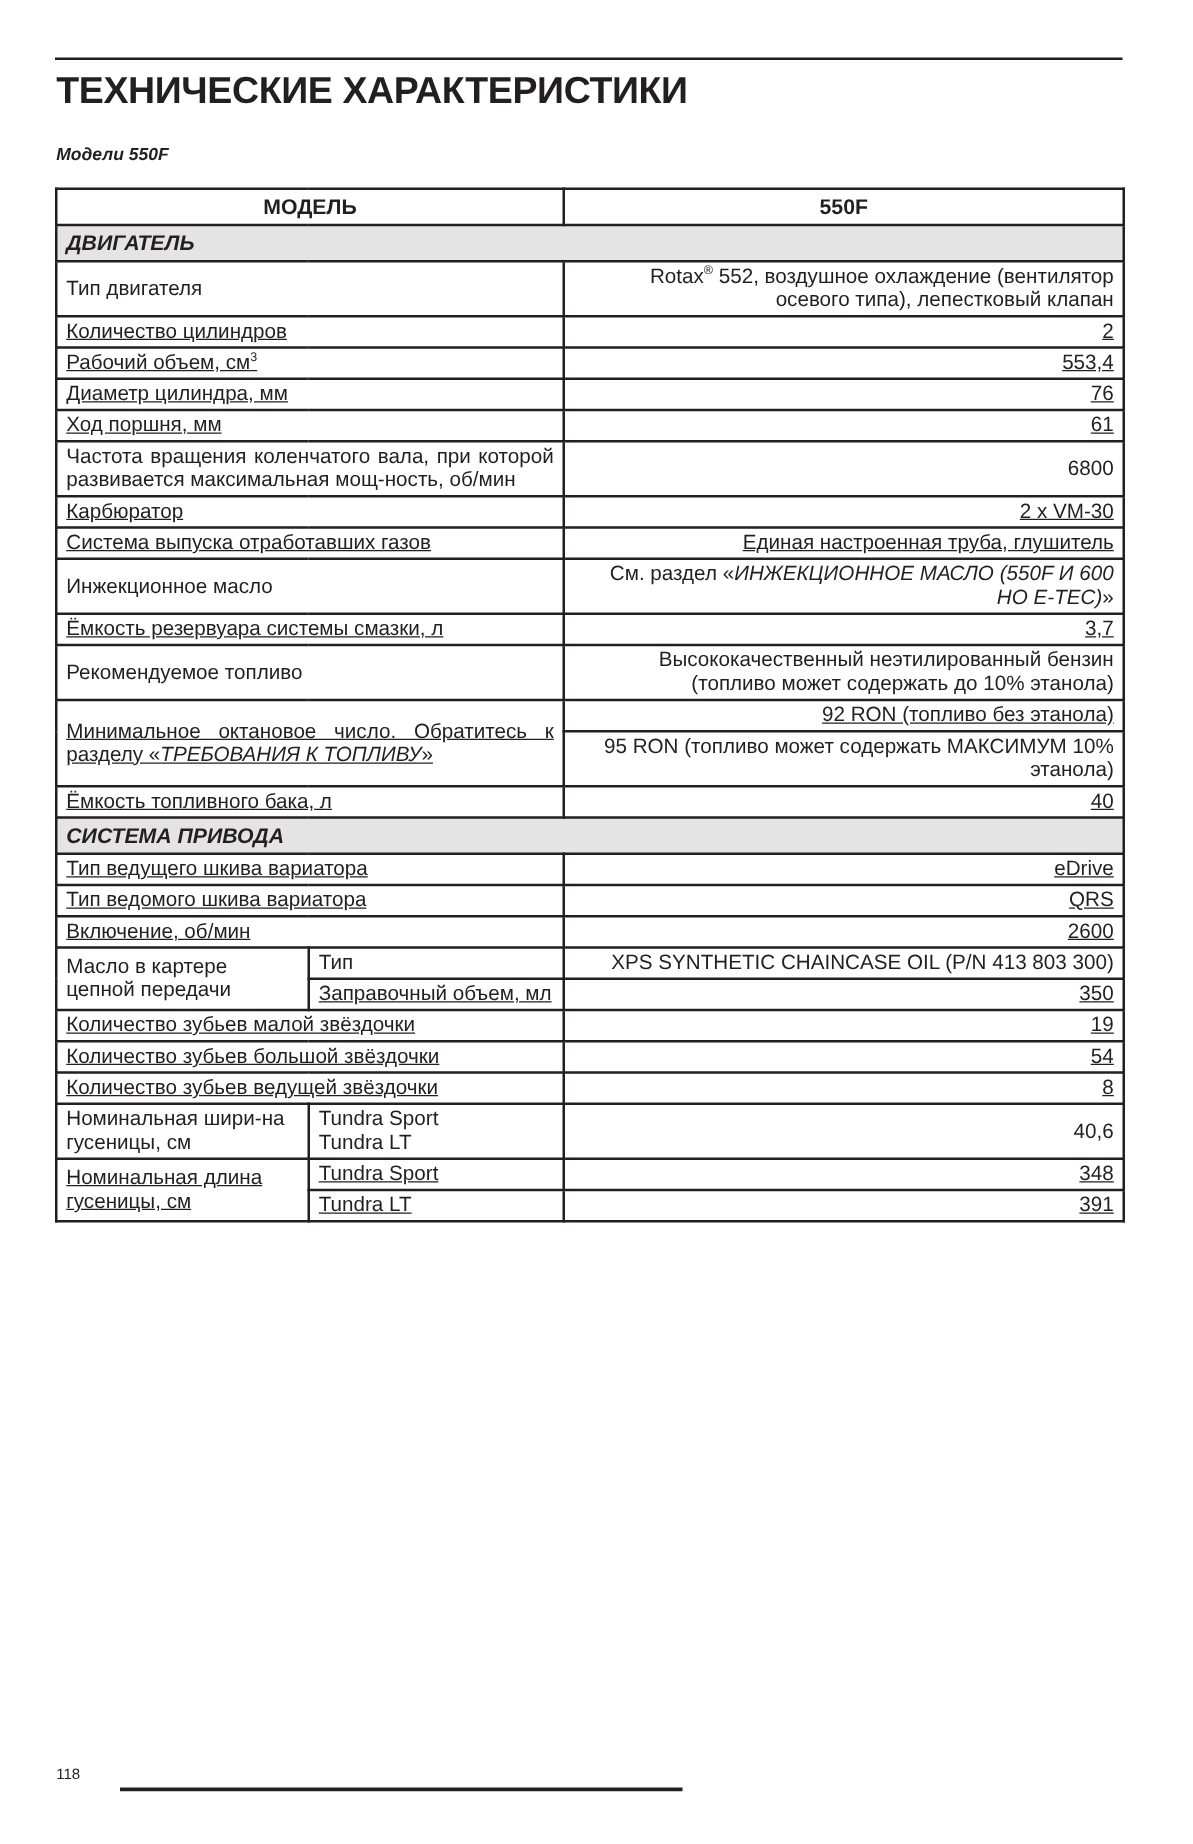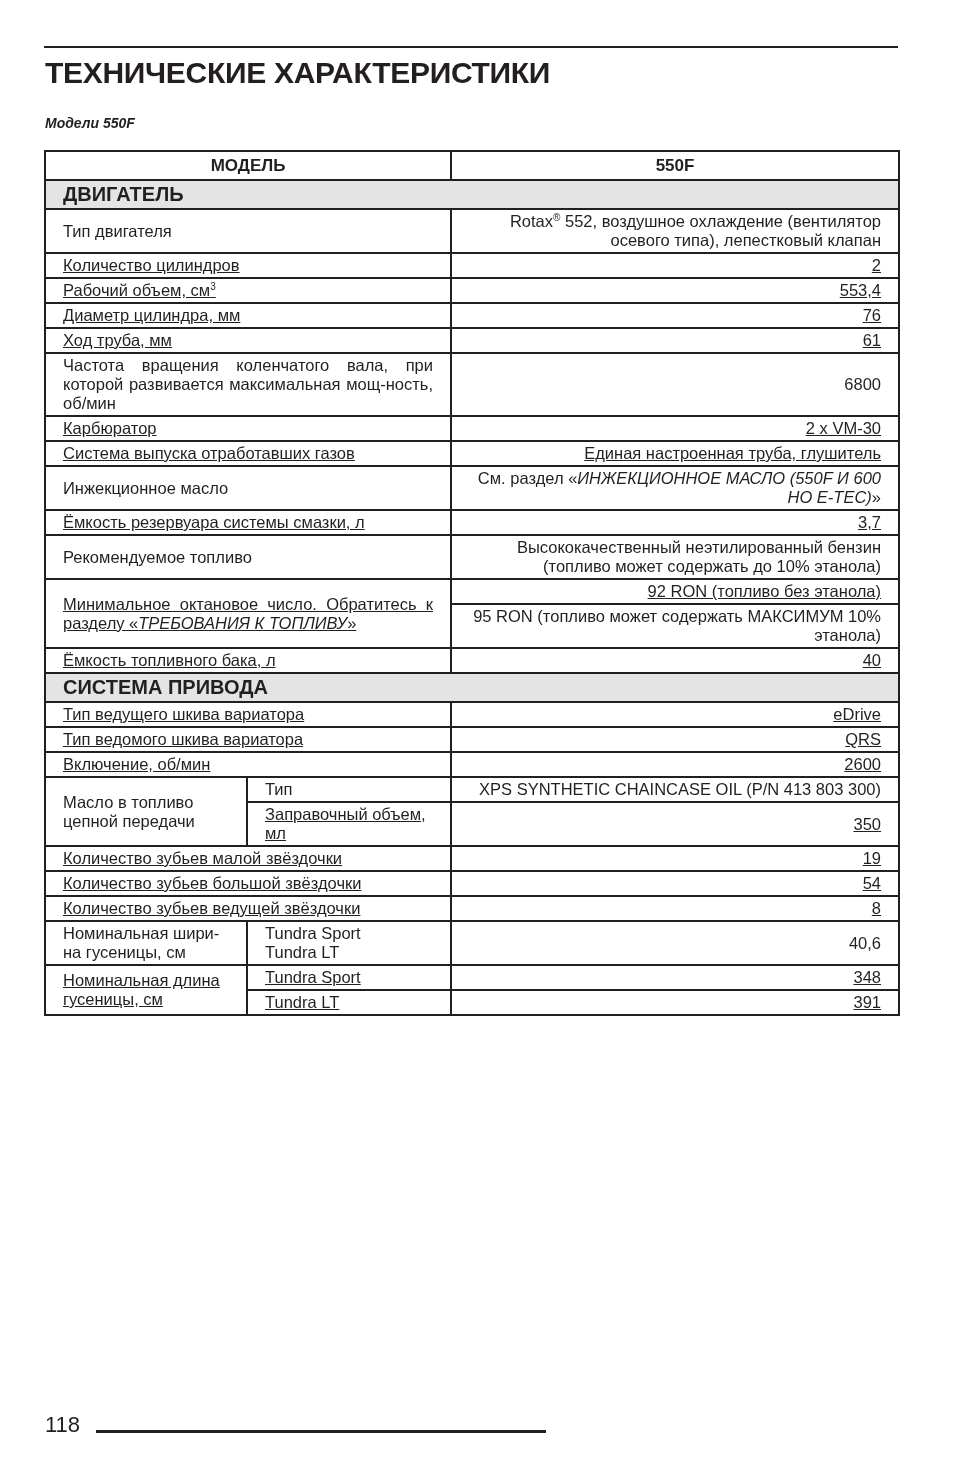--- a/index.html
+++ b/index.html
@@ -1,28 +1,28 @@
 <!DOCTYPE html>
 <html><head>
 <meta charset="utf-8">
 <style>
   html, body { margin:0; padding:0; background:#fff; }
   body { width:954px; height:1475px; position:relative; font-family:"Liberation Sans", sans-serif; color:#231f20; overflow:hidden; }
   .top-rule { position:absolute; left:44px; top:46px; width:854px; height:2px; background:#231f20; }
   .page-title { position:absolute; left:45px; top:56px; font-size:30px; font-weight:bold; letter-spacing:-0.3px; }
   .subtitle { position:absolute; left:45px; top:115px; font-size:14px; font-weight:bold; font-style:italic; }
   table.spec { position:absolute; left:44px; top:150px; width:854px; border-collapse:collapse; font-size:16.5px; table-layout:fixed; }
-  table.spec td { border:2.5px solid #231f20; padding:2px 17px; line-height:19px; vertical-align:middle; }
+  table.spec td { border:2.5px solid #231f20; padding:2px 7px; line-height:19px; vertical-align:middle; }
   table.spec td.val { text-align:right; }
   table.spec td.hdr { font-weight:bold; text-align:center; font-size:17px; height:23px; }
-  table.spec td.section { background:#e4e4e4; font-weight:bold; font-size:20px; height:23px; }
+  table.spec td.section { background:#e4e4e4; font-weight:bold; font-size:17px; height:23px;font-style:italic; }
   .just-last-left { text-align:justify;margin-left:48px; }
   .r1 { height:24px;text-decoration:underline; }
   sup { font-size:10px; line-height:0; }
-  .footer-num { position:absolute; left:45px; top:1412px; font-size:22px; }
+  .footer-num { position:absolute; left:45px; top:1412px; font-size:12px; }
   .footer-rule { position:absolute; left:96px; top:1430px; width:450px; height:3px; background:#231f20; }
   i { font-style:italic; }
 </style>
 </head>
 <body>
 
 <div class="top-rule"></div>
 <div class="page-title">ТЕХНИЧЕСКИЕ ХАРАКТЕРИСТИКИ</div>
 <div class="subtitle">Модели 550F</div>
 
@@ -50,21 +50,21 @@
   </tr>
   <tr class="r1">
     <td colspan="2"><span>Рабочий объем, см</span><sup>3</sup></td>
     <td class="val">553,4</td>
   </tr>
   <tr class="r1">
     <td colspan="2">Диаметр цилиндра, мм</td>
     <td class="val">76</td>
   </tr>
   <tr class="r1">
-    <td colspan="2">Ход труба, мм</td>
+    <td colspan="2">Ход поршня, мм</td>
     <td class="val">61</td>
   </tr>
   <tr>
     <td colspan="2" class="just-last-left">Частота вращения коленчатого вала, при которой развивается максимальная мощ-ность, об/мин</td>
     <td class="val">6800</td>
   </tr>
   <tr class="r1">
     <td colspan="2">Карбюратор</td>
     <td class="val">2 x VM-30</td>
   </tr>
@@ -104,21 +104,21 @@
   </tr>
   <tr class="r1">
     <td colspan="2">Тип ведомого шкива вариатора</td>
     <td class="val">QRS</td>
   </tr>
   <tr class="r1">
     <td colspan="2">Включение, об/мин</td>
     <td class="val">2600</td>
   </tr>
   <tr>
-    <td rowspan="2" style="border-right:2.5px solid #231f20;">Масло в топливо цепной передачи</td>
+    <td rowspan="2" style="border-right:2.5px solid #231f20;">Масло в картере цепной передачи</td>
     <td style="width:0">Тип</td>
     <td class="val">XPS SYNTHETIC CHAINCASE OIL (P/N 413 803 300)</td>
   </tr>
   <tr class="r1">
     <td>Заправочный объем, мл</td>
     <td class="val">350</td>
   </tr>
   <tr class="r1">
     <td colspan="2">Количество зубьев малой звёздочки</td>
     <td class="val">19</td>

